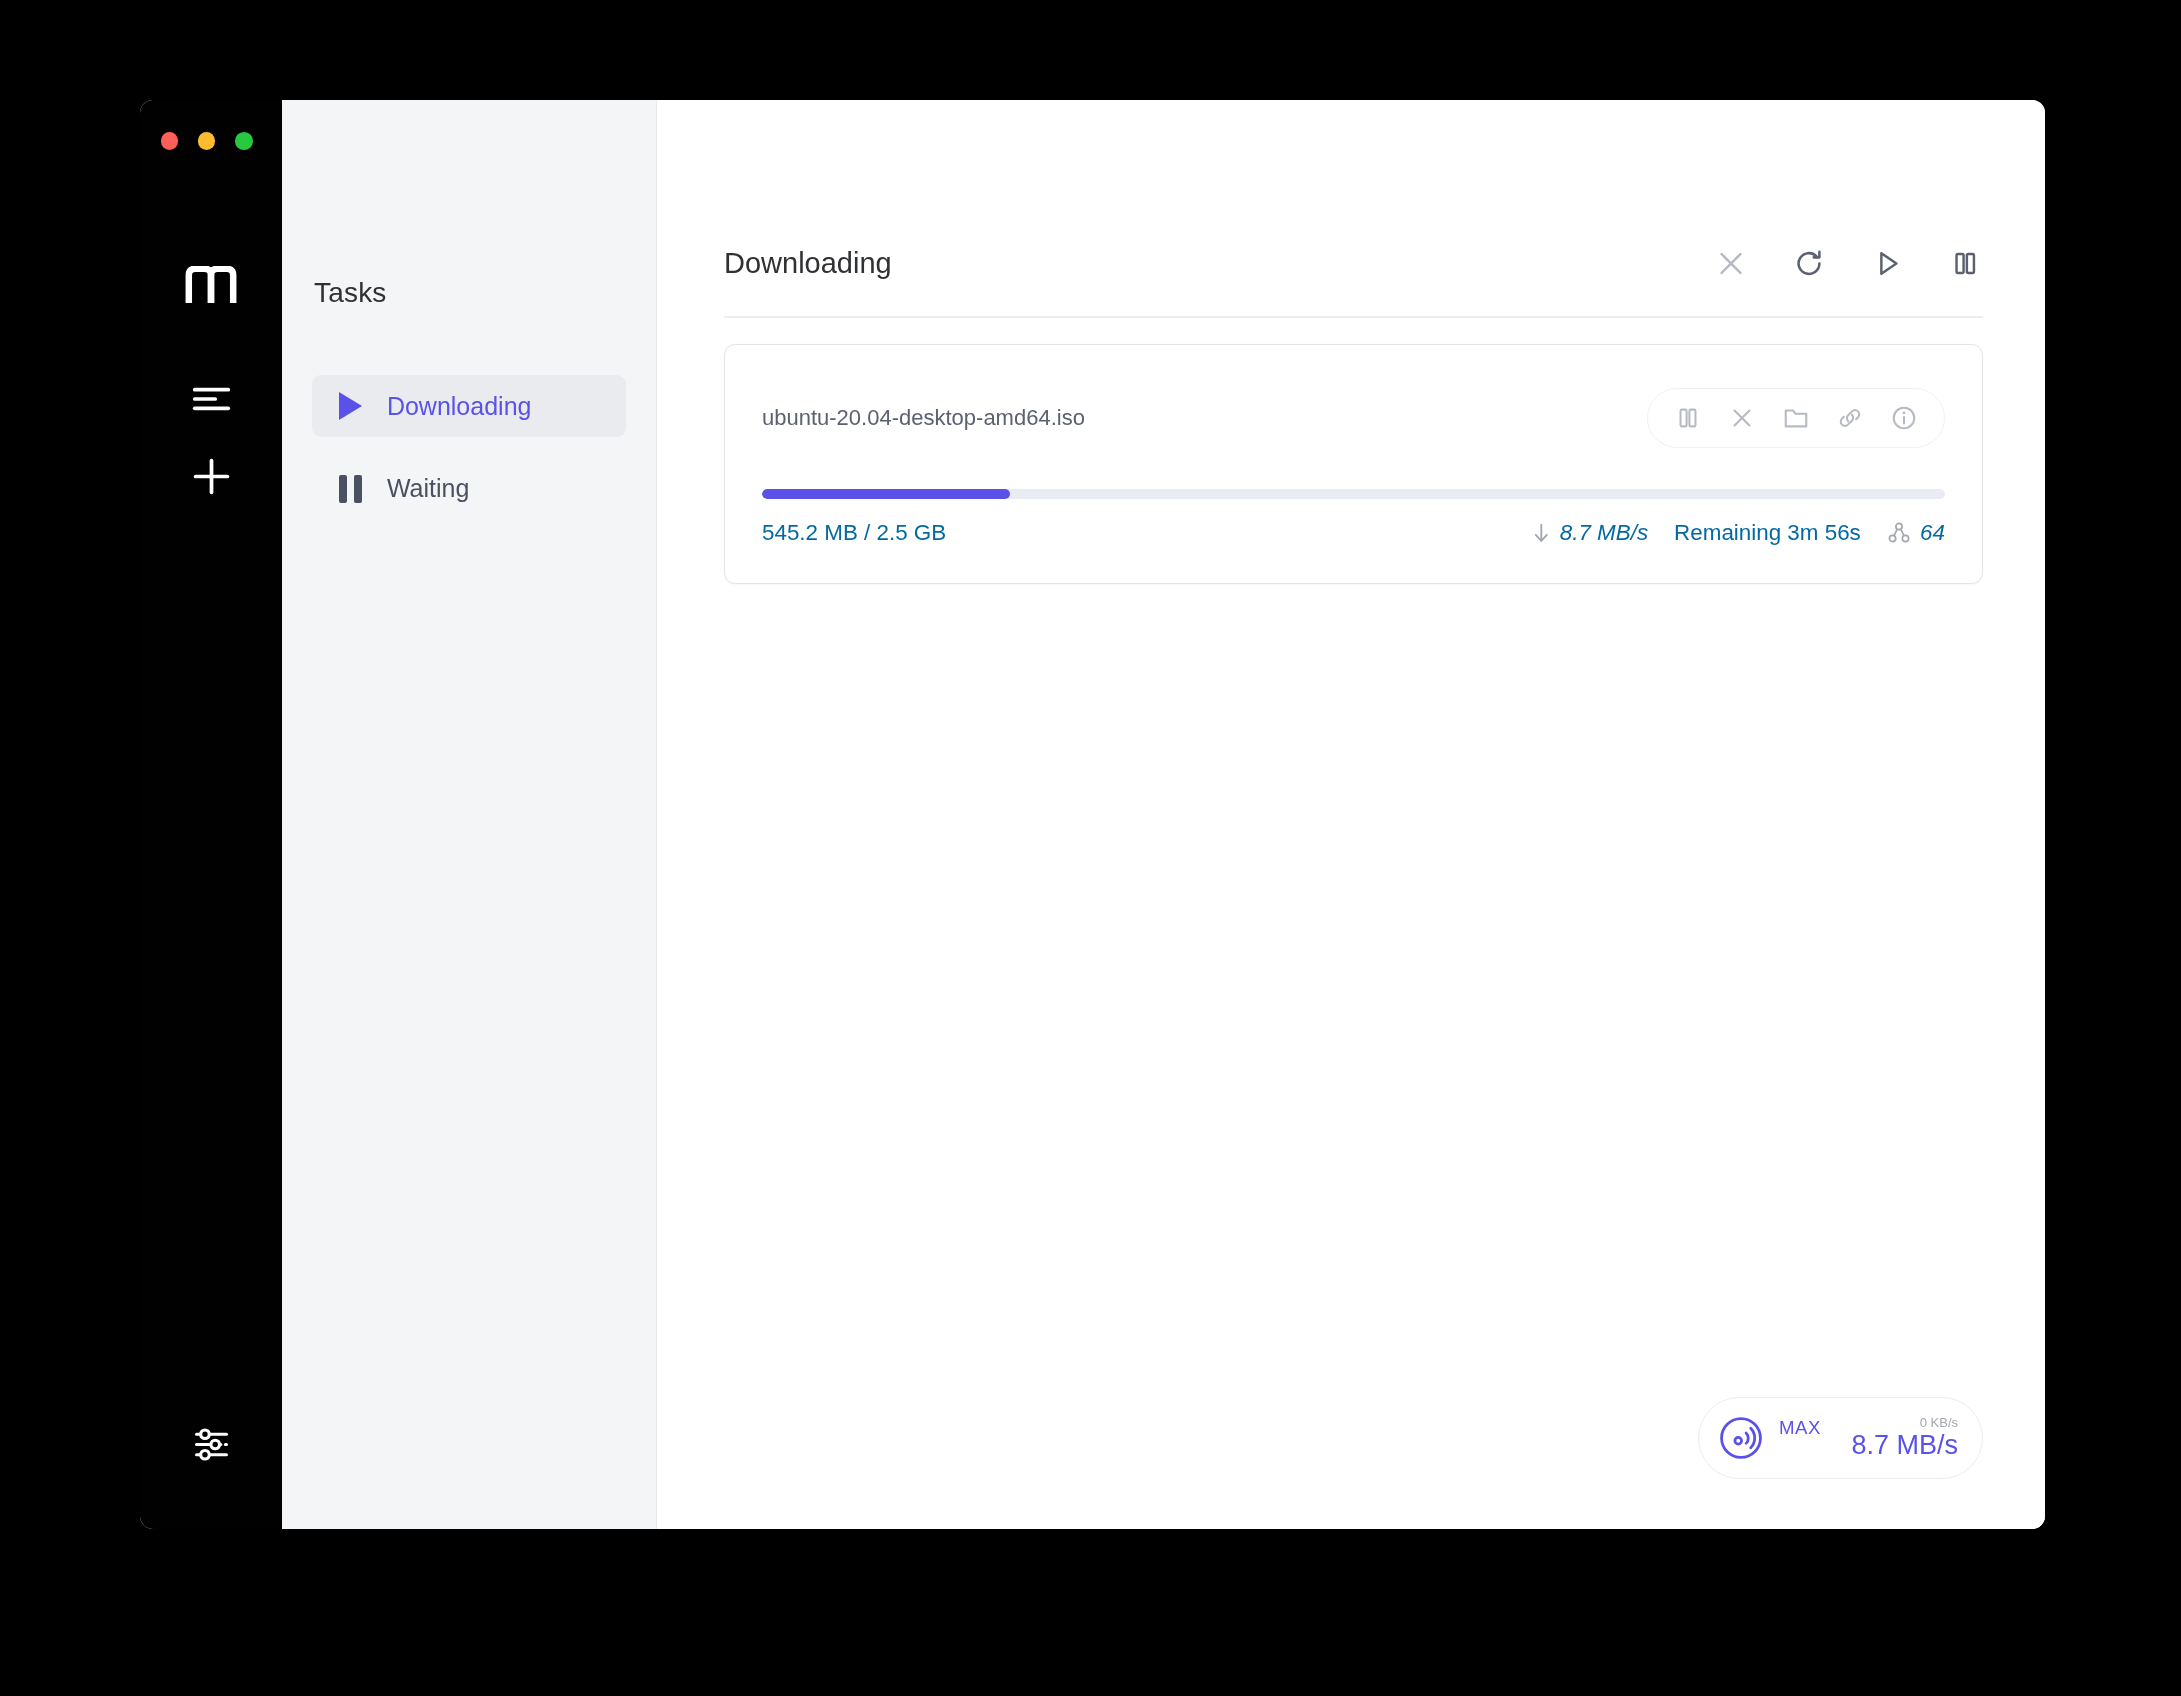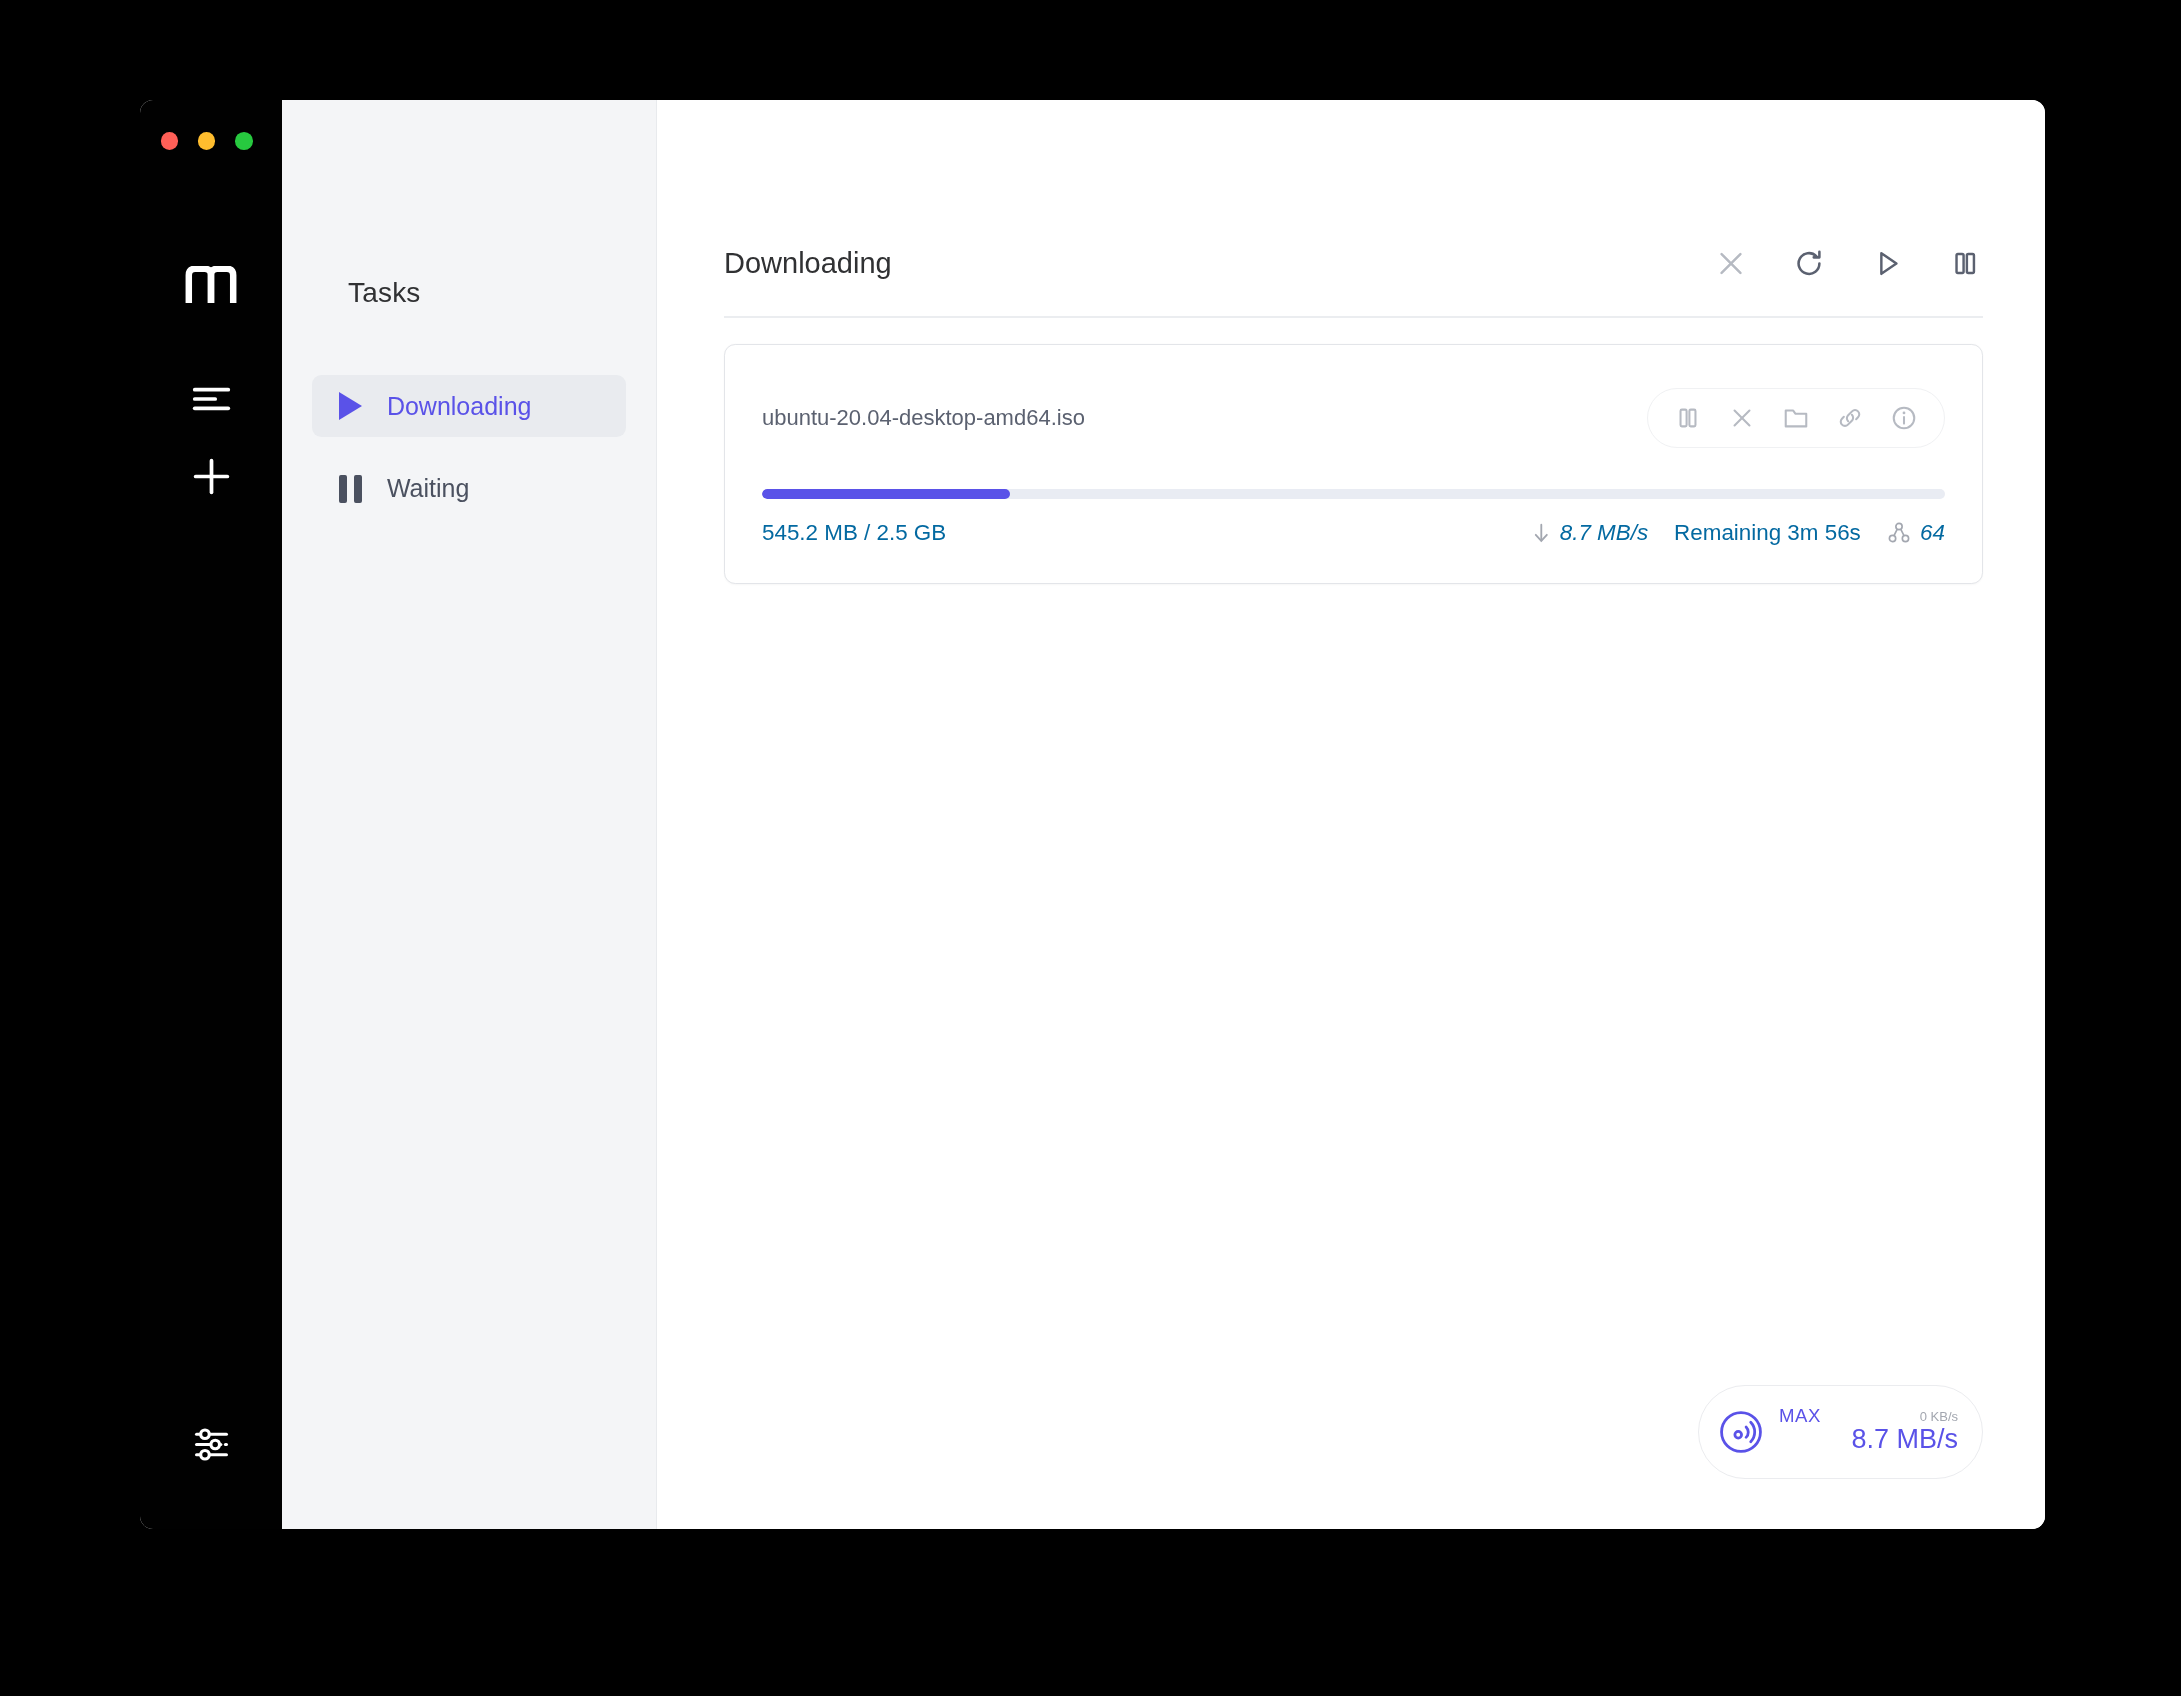--- a/index.html
+++ b/index.html
@@ -54,21 +54,21 @@
 
   
   #tasks-panel{
     width:375px; flex:0 0 375px;
     background:#f4f5f7;
     border-right:0.9px solid #e8eaed;
     position:relative;
   }
   #tasks-title{
     position:absolute; top:177px; left:32px;
-    font-size:28px; color:#303133; letter-spacing:0.2px;margin-left:34px;
+    font-size:28px; color:#303133; letter-spacing:0.2px;
   }
   #tasks-nav{
     position:absolute; top:275px; left:30px; right:30px;
   }
   .nav-item{
     display:flex; align-items:center;
     height:62px; padding:0 22.4px;
     border-radius:9.3px;
     margin-bottom:20.5px;
     cursor:pointer;
@@ -148,21 +148,21 @@
     display:flex; justify-content:space-between;
     color:#0369a1; font-size:22.4px;
   }
   .meta-right{ display:flex; align-items:center; gap:26px; }
   .meta-chunk{ display:flex; align-items:center; gap:9.3px; }
   .ital{ font-style:italic; }
 
   
   #speed-widget{
     position:absolute; right:62px; bottom:50px;
-    width:285px; height:94px;
+    width:285px; height:82px;
     border:0.9px solid #ebecef; border-radius:931px;
     background:#fff;
     display:flex; align-items:center;
     padding:0 24px 0 17px;
   }
   #speed-gauge{ flex:0 0 50px; display:flex; align-items:center; }
   #speed-max{
     color:#5a52e8; font-size:18.6px; margin-left:13px; align-self:flex-start;
     margin-top:18.6px; letter-spacing:0.5px;
   }

